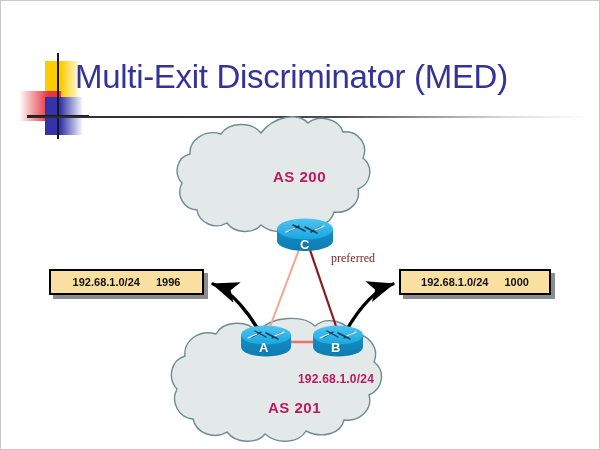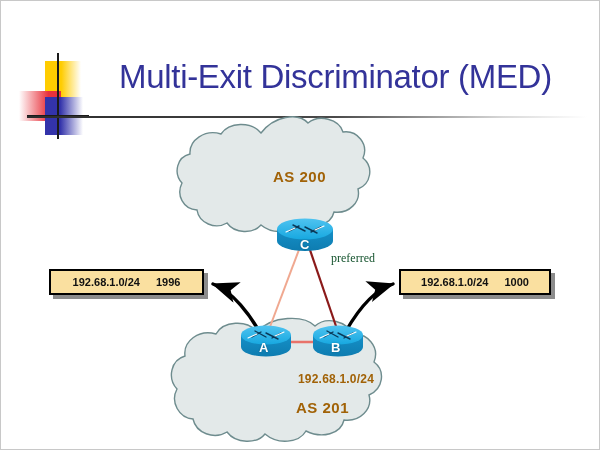--- a/index.html
+++ b/index.html
@@ -69,21 +69,20 @@
 
   #page-title {
     position: absolute;
     left: 74px;
     top: 57px;
     font-size: 33px;
     font-weight: normal;
     color: #333399;
     letter-spacing: -0.3px;
     white-space: nowrap;
-    padding-left: 44px;
   }
   #title-rule {
     position: absolute;
     left: 26px;
     top: 115px;
     width: 560px;
     height: 2px;
     background: linear-gradient(to right, #2b2b2b 0%, #4a4a4a 55%, #d8d8d8 85%, #ffffff 100%);
   }
 
@@ -122,49 +121,48 @@
   #route-box-right {
     left: 398px;
     top: 268px;
     width: 152px;
   }
 
   
   .diagram-label {
     position: absolute;
     white-space: nowrap;
-    color: #a16207;
+    color: #be185d;
   }
   #as200-label {
     left: 272px;
     top: 167px;
     font-size: 15px;
     font-weight: bold;
     letter-spacing: 0.5px;
   }
   #as201-label {
     left: 267px;
     top: 398px;
     font-size: 15px;
     font-weight: bold;
     letter-spacing: 0.5px;
-    margin-left: 28px;
   }
   #prefix-label {
     left: 297px;
     top: 371px;
     font-size: 12px;
     font-weight: bold;
     letter-spacing: 0.2px;
   }
   #preferred-label {
     left: 330px;
     top: 250px;
     font-size: 12px;
-    color: #14532d;
+    color: #7f1d1d;
     font-family: "Liberation Serif", serif;
   }
 
   
   .router-letter {
     position: absolute;
     font-size: 13px;
     font-weight: bold;
     color: #ffffff;
     text-shadow: 0 0 2px rgba(0,0,0,0.25);

